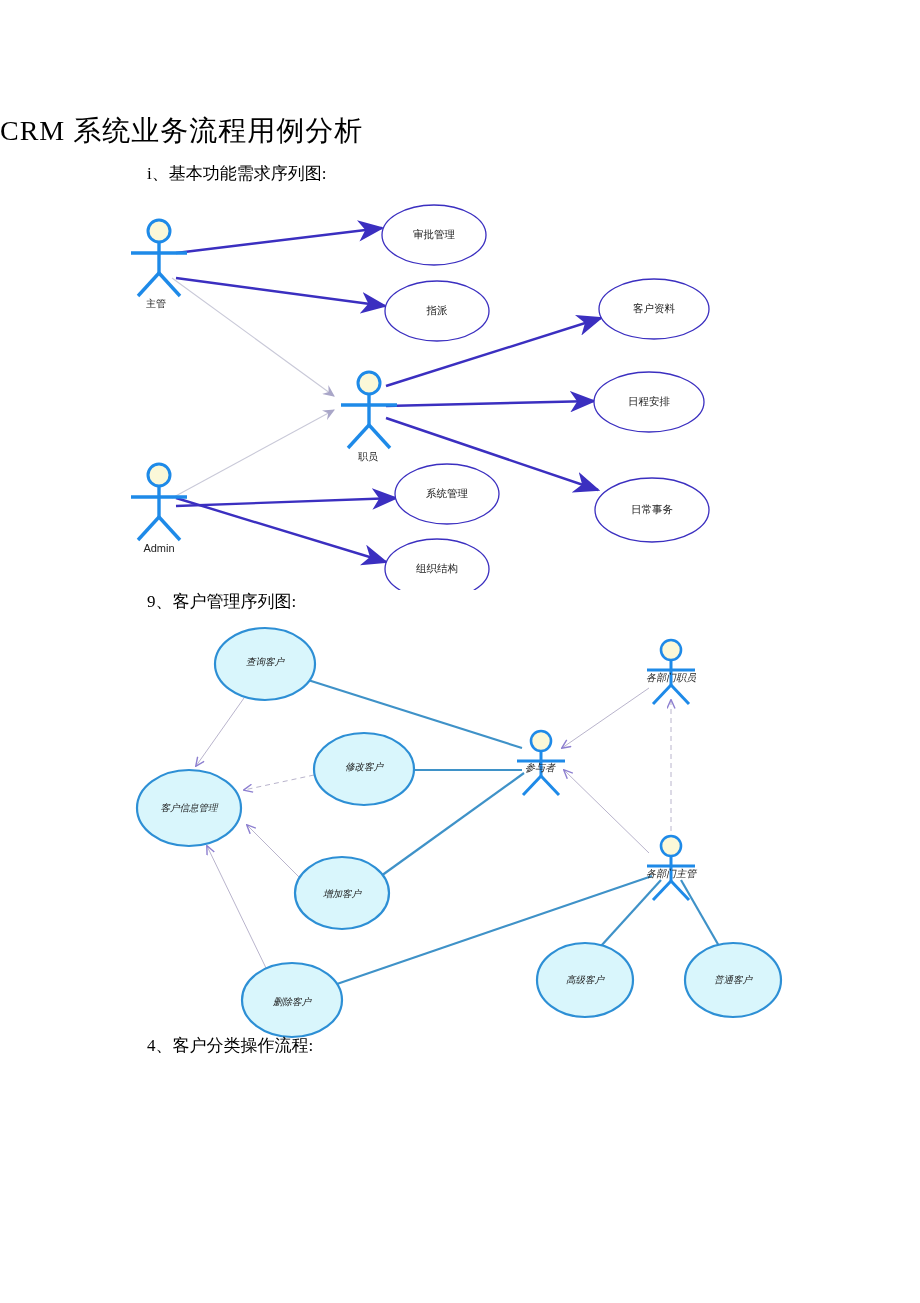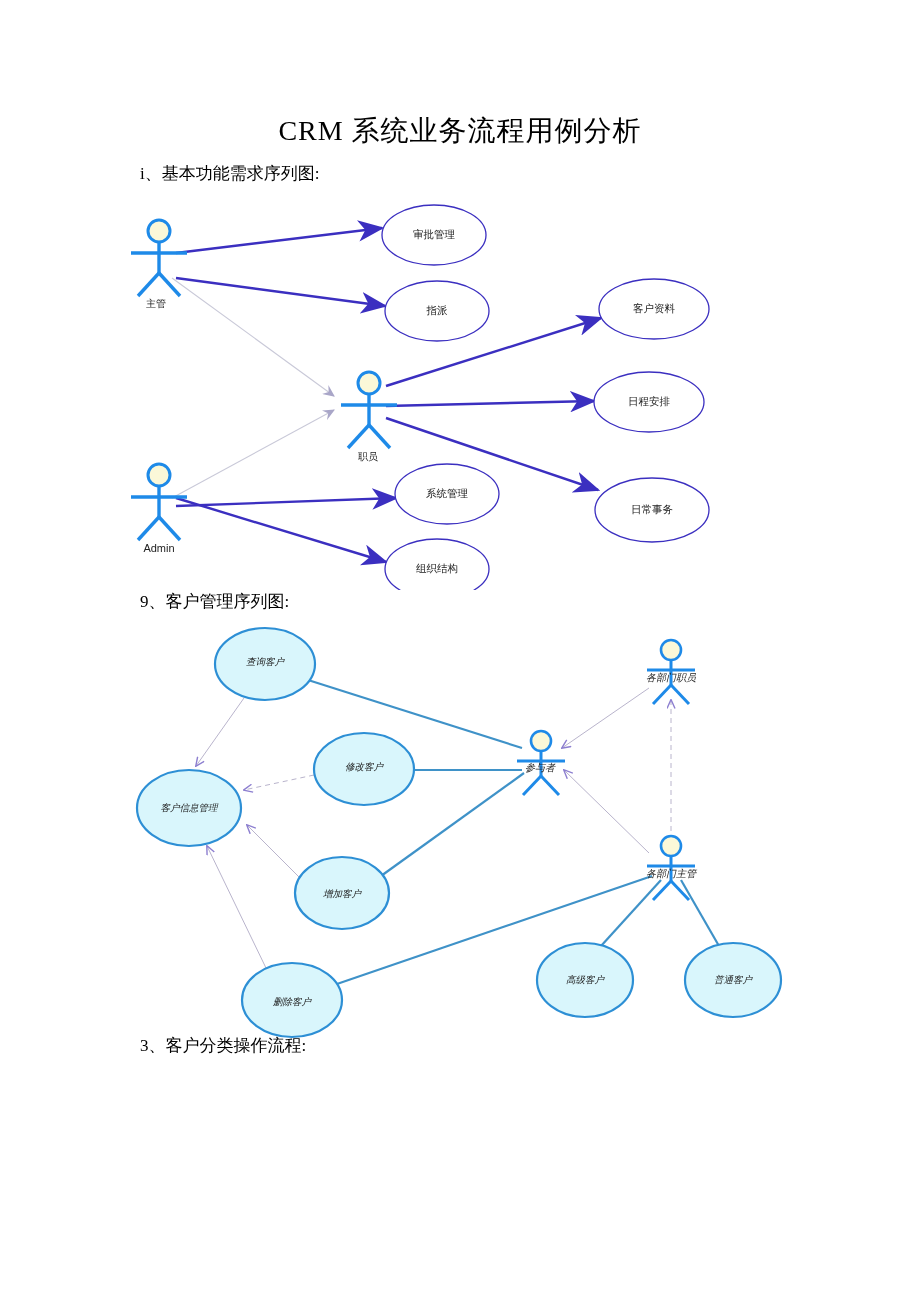--- a/index.html
+++ b/index.html
@@ -20,29 +20,28 @@
     left: 0; top: 0;
     width: 920px;
     height: 1303px;
     background: #fff;
   }
   #doc-title {
     position: absolute;
     left: 0;
     top: 112px;
     width: 920px;
-    text-align: center;
     font-size: 28px;
     letter-spacing: 1px;
     font-family: "Liberation Serif", "DejaVu Serif", serif;
     white-space: nowrap;
   }
   .section-heading {
     position: absolute;
-    left: 140px;
+    left: 147px;
     font-size: 17px;
     font-family: "Liberation Serif", "DejaVu Serif", serif;
     white-space: nowrap;
   }
   #heading-1 { top: 162px; }
   #heading-2 { top: 590px; }
   #heading-3 { top: 1034px; }
 
   .diagram {
     position: absolute;
@@ -257,15 +256,15 @@
         <circle cx="667" cy="228" r="10" fill="#fbf8d8" stroke="#1e8ae8" stroke-width="2.6"></circle>
         <line x1="667" y1="238" x2="667" y2="265" stroke="#1e8ae8" stroke-width="3"></line>
         <line x1="643" y1="248" x2="691" y2="248" stroke="#1e8ae8" stroke-width="3"></line>
         <line x1="667" y1="263" x2="649" y2="282" stroke="#1e8ae8" stroke-width="3"></line>
         <line x1="667" y1="263" x2="685" y2="282" stroke="#1e8ae8" stroke-width="3"></line>
         <text class="actor-label" x="667" y="259">各部门主管</text>
       </g>
     </svg>
   </div>
 
-  <div class="section-heading" id="heading-3">3、客户分类操作流程:</div>
+  <div class="section-heading" id="heading-3">4、客户分类操作流程:</div>
 
 </div>
 
 </body></html>

